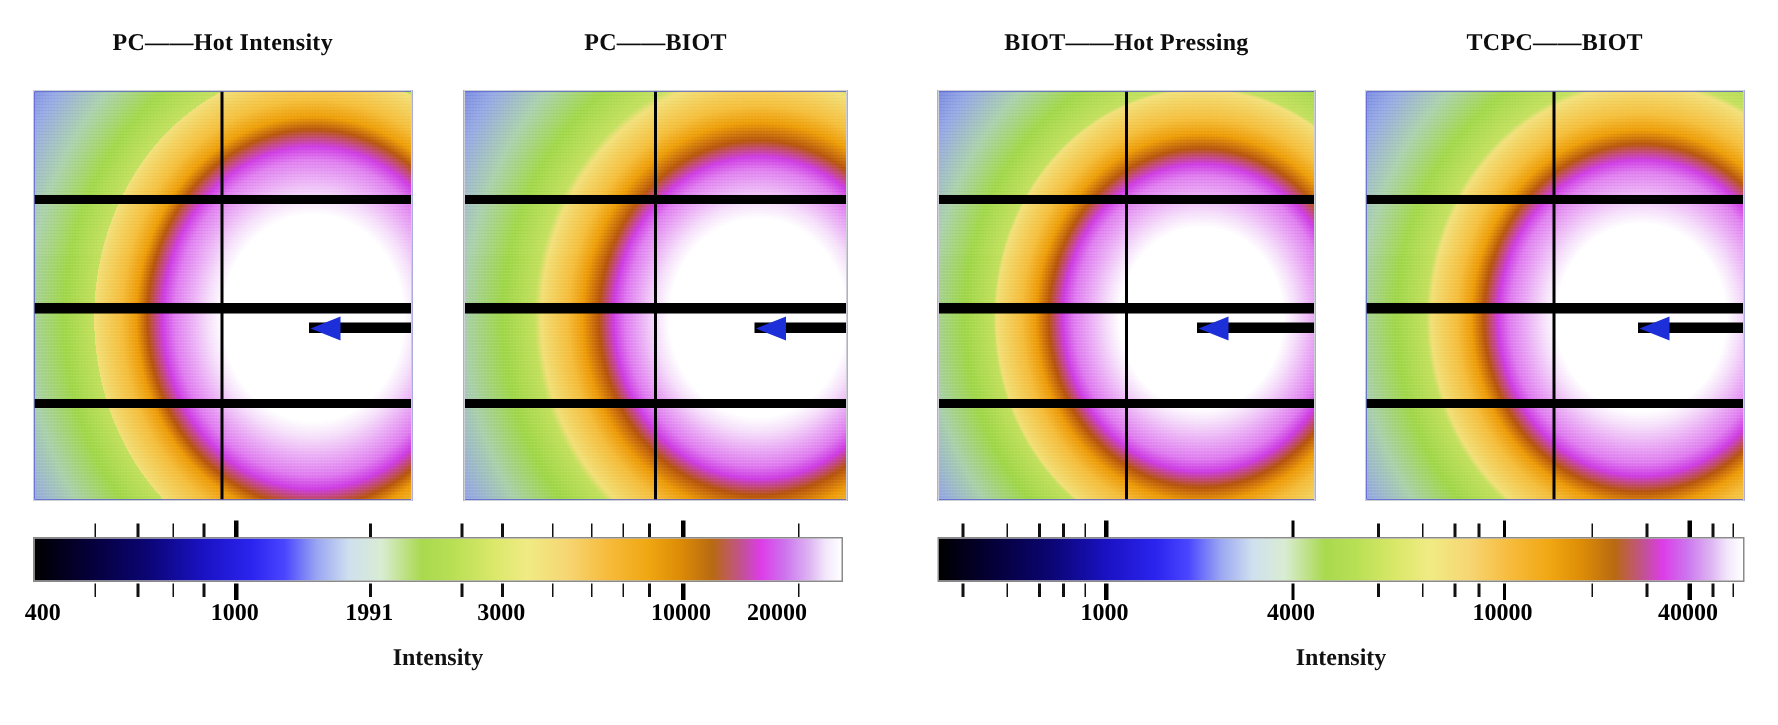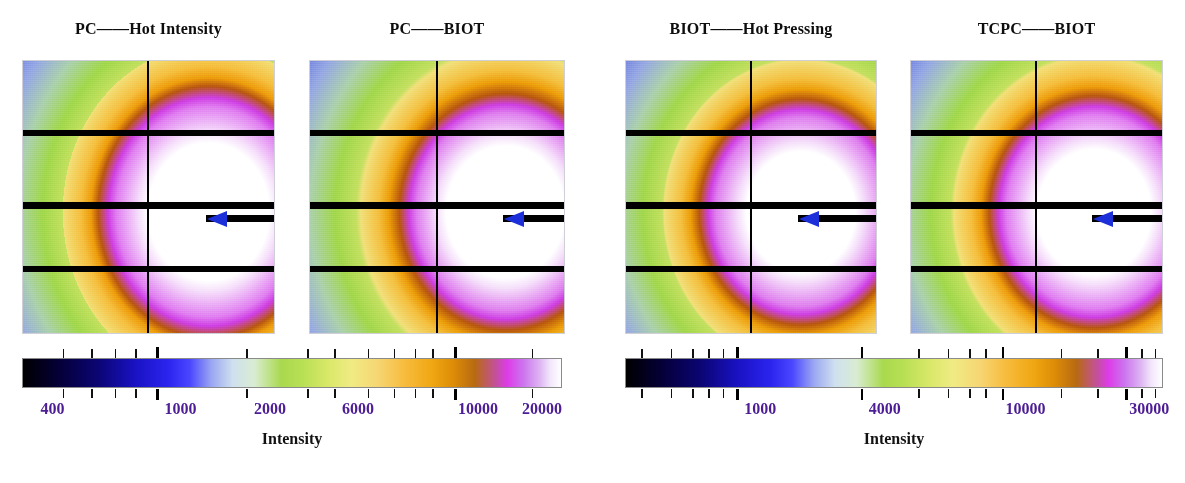--- a/index.html
+++ b/index.html
@@ -60,22 +60,22 @@
           #f2e6fb 98%,
           #ffffff 100%);
   }
   .tickT,.tickB{position:absolute;width:1.5px;background:#111;}
   .tickT{top:-9px;height:9px;}
   .tickB{top:31px;height:9px;}
   .tickT.major,.tickB.major{width:2.5px;background:#000;}
   .tickT.major{top:-11px;height:11px;}
   .tickB.major{top:31px;height:11px;}
   .cblabel{position:absolute;top:42px;font-size:16px;font-weight:bold;
-           color:#4c1d95;white-space:nowrap;transform:translateX(-50%);
-           font-family:"Liberation Serif",serif;margin-left:24px;}
+           color:#000000;white-space:nowrap;transform:translateX(-50%);
+           font-family:"Liberation Serif",serif;}
   .cbtitle{position:absolute;font-size:16px;font-weight:bold;color:#121212;
            text-align:center;font-family:"Liberation Serif",serif;}
 </style>
 </head>
 <body>
 
 <div id="titles">
     <div class="ptitle" style="left: 22px; width: 253px; top: 20px;">PC——Hot Intensity</div>
     <div class="ptitle" style="left: 309px; width: 256px; top: 20px;">PC——BIOT</div>
     <div class="ptitle" style="left: 625px; width: 252px; top: 20px;">BIOT——Hot Pressing</div>
@@ -161,22 +161,22 @@
       <div class="tickT" style="left: 392.58px;"></div>
       <div class="tickB" style="left: 392.58px;"></div>
       <div class="tickT" style="left: 410.4px;"></div>
       <div class="tickB" style="left: 410.4px;"></div>
       <div class="tickT major" style="left: 432px;"></div>
       <div class="tickB major" style="left: 432px;"></div>
       <div class="tickT" style="left: 509.76px;"></div>
       <div class="tickB" style="left: 509.76px;"></div>
       <div class="cblabel" style="left: 6.48px;">400</div>
       <div class="cblabel" style="left: 134.46px;">1000</div>
-      <div class="cblabel" style="left: 224.1px;">2000</div>
-      <div class="cblabel" style="left: 312.12px;">6000</div>
+      <div class="cblabel" style="left: 224.1px;">1991</div>
+      <div class="cblabel" style="left: 312.12px;">3000</div>
       <div class="cblabel" style="left: 432px;">10000</div>
       <div class="cblabel" style="left: 496px;">20000</div>
       <div class="cbtitle" style="left: 0px; width: 540px; top: 72px;">Intensity</div>
     </div>
     <div class="cbwrap" style="left: 625px; top: 358px; width: 538px; height: 30px;">
       <div class="cbar"></div>
       <div class="tickT" style="left: 16.14px;"></div>
       <div class="tickB" style="left: 16.14px;"></div>
       <div class="tickT" style="left: 45.73px;"></div>
       <div class="tickB" style="left: 45.73px;"></div>
@@ -206,16 +206,16 @@
       <div class="tickB" style="left: 472.364px;"></div>
       <div class="tickT major" style="left: 500.34px;"></div>
       <div class="tickB major" style="left: 500.34px;"></div>
       <div class="tickT" style="left: 516.48px;"></div>
       <div class="tickB" style="left: 516.48px;"></div>
       <div class="tickT" style="left: 529.93px;"></div>
       <div class="tickB" style="left: 529.93px;"></div>
       <div class="cblabel" style="left: 111.366px;">1000</div>
       <div class="cblabel" style="left: 235.644px;">4000</div>
       <div class="cblabel" style="left: 376.6px;">10000</div>
-      <div class="cblabel" style="left: 500.34px;">30000</div>
+      <div class="cblabel" style="left: 500.34px;">40000</div>
       <div class="cbtitle" style="left: 0px; width: 538px; top: 72px;">Intensity</div>
     </div>
   </div>
 
 </body></html>

